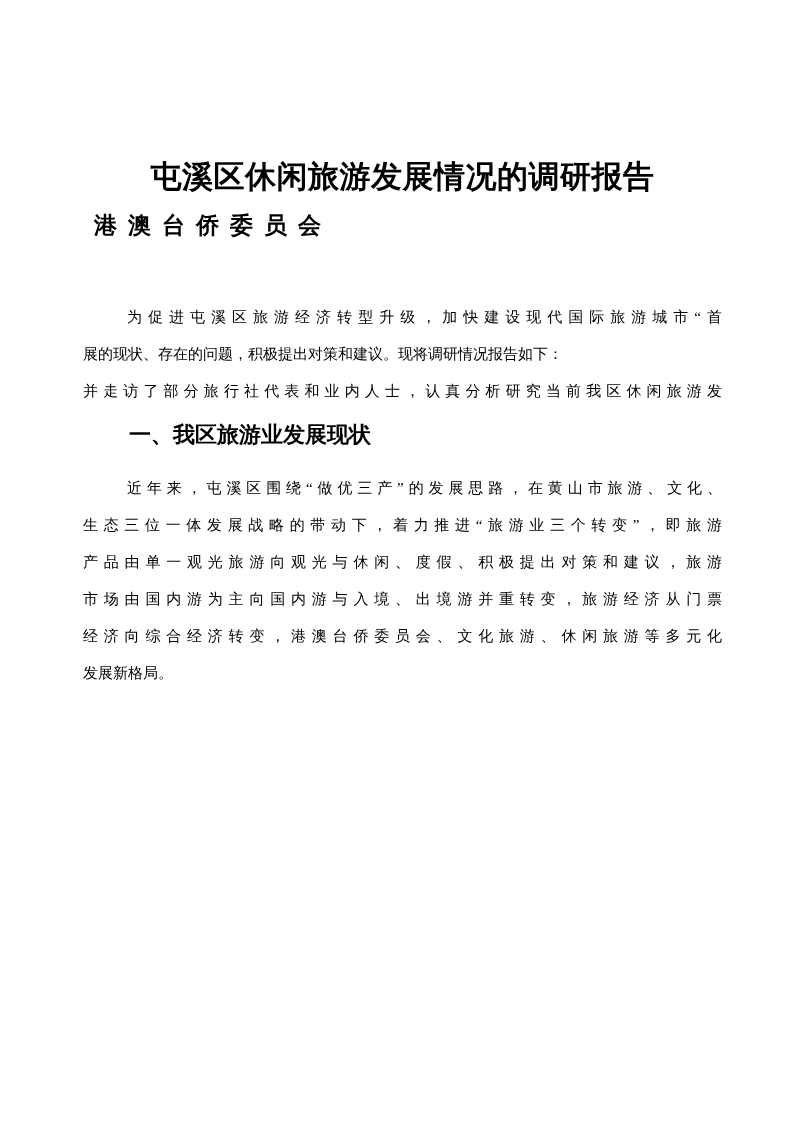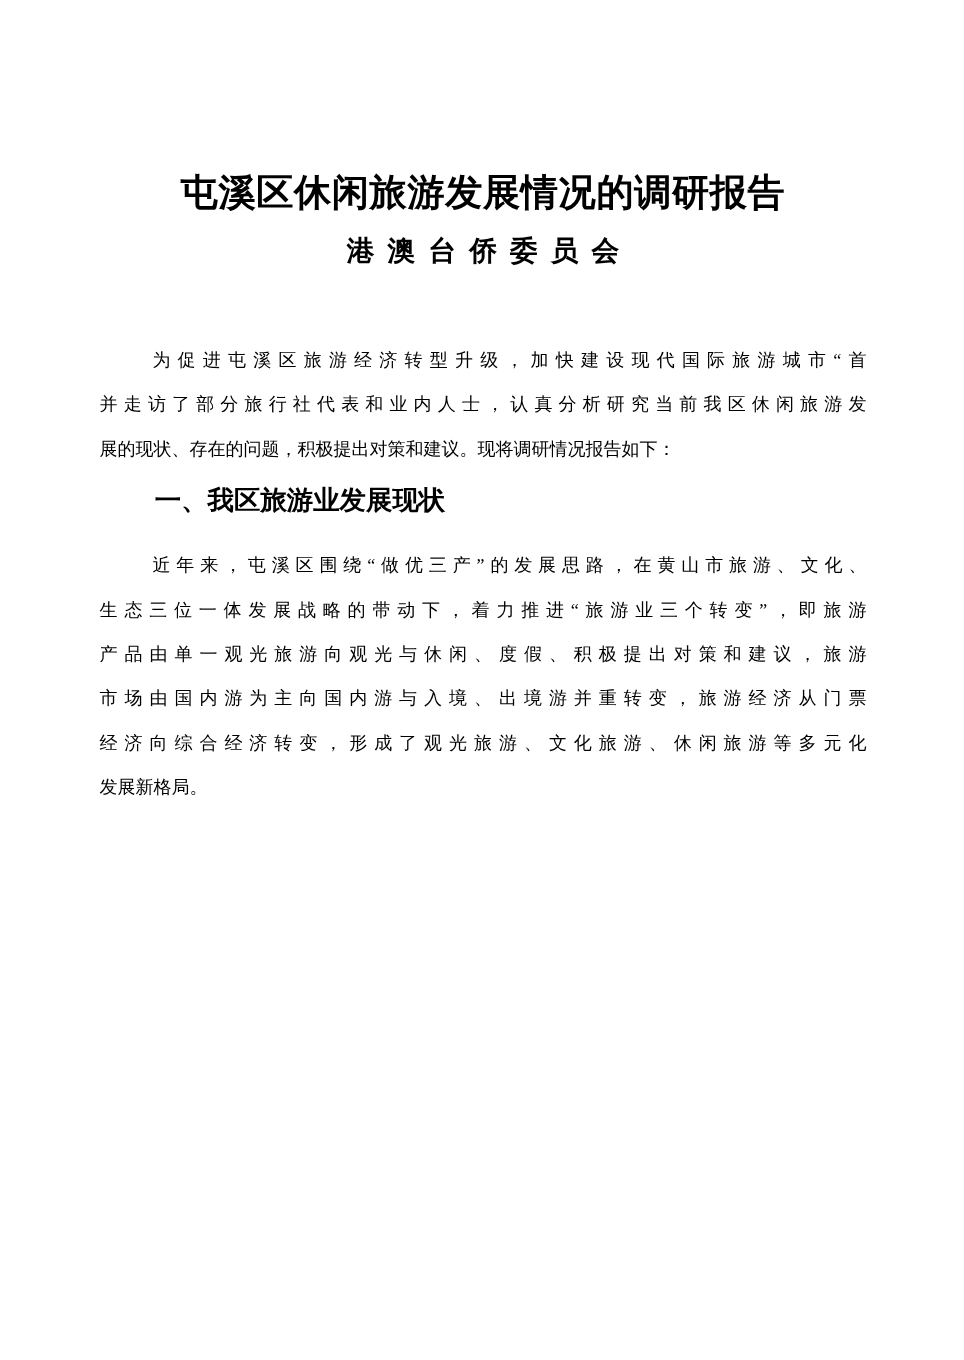--- a/index.html
+++ b/index.html
@@ -1,39 +1,39 @@
 <!DOCTYPE html>
 <html><head>
 <meta charset="utf-8">
 <style>
   html,body{margin:0;padding:0;background:#ffffff;}
   .page{
     position:relative;width:803px;height:1016px;background:#ffffff;overflow:hidden;
-    color:#000;font-family:"Liberation Serif","DejaVu Serif",serif;
+    color:#000;font-family:"Liberation Serif","DejaVu Serif",serif;margin-top:16px;
   }
   .content{position:absolute;left:83px;top:0;width:639px;}
   .doc-title{
     margin-top:138px;font-size:31px;line-height:46px;font-weight:bold;
     text-align:center;font-family:"Liberation Sans","DejaVu Sans",sans-serif;
     letter-spacing:0.5px;
   }
   .doc-author{
     margin-top:10px;font-size:23px;line-height:32px;font-weight:bold;
-    text-align:center;letter-spacing:11px;text-indent:11px;
+    letter-spacing:11px;text-indent:11px;
   }
   .para{font-size:15px;}
   .para .line{
     line-height:37px;text-align:justify;text-align-last:justify;
     -moz-text-align-last:justify;white-space:normal;
   }
   .para .line.first{text-indent:44px;}
   .para .line.last{text-align-last:left;}
   .h1,.h2{
     font-size:22px;line-height:29px;font-weight:bold;padding-left:46px;
-    font-family:Liberation Mono, monospace;
+    font-family:Liberation Sans, sans-serif;
   }
   
   .blk-0{margin-top:57px;}   
   .blk-1{margin-top:10px;}   
   .blk-2{margin-top:21px;}    
   .page-number{
     position:absolute;top:1041px;left:688px;
     font-size:28px;font-weight:normal;font-style:italic;
     font-family:"Liberation Sans","DejaVu Sans",sans-serif;
   }
@@ -41,28 +41,28 @@
 </head>
 <body>
 
 <div class="page">
   <div class="content">
     <div class="doc-title">屯溪区休闲旅游发展情况的调研报告</div>
     <div class="doc-author">港澳台侨委员会</div>
     <div id="doc-blocks">
         <div class="para blk-0">
           <div class="line first">为促进屯溪区旅游经济转型升级，加快建设现代国际旅游城市“首</div>
+          <div class="line last">展的现状、存在的问题，积极提出对策和建议。现将调研情况报告如下：</div>
           <div class="line">并走访了部分旅行社代表和业内人士，认真分析研究当前我区休闲旅游发</div>
-          <div class="line last">展的现状、存在的问题，积极提出对策和建议。现将调研情况报告如下：</div>
         </div>
         <div class="h1 blk-1">一、我区旅游业发展现状</div>
         <div class="para blk-2">
           <div class="line first">近年来，屯溪区围绕“做优三产”的发展思路，在黄山市旅游、文化、</div>
           <div class="line">生态三位一体发展战略的带动下，着力推进“旅游业三个转变”，即旅游</div>
           <div class="line">产品由单一观光旅游向观光与休闲、度假、积极提出对策和建议，旅游</div>
           <div class="line">市场由国内游为主向国内游与入境、出境游并重转变，旅游经济从门票</div>
-          <div class="line">经济向综合经济转变，形成了观光旅游、文化旅游、休闲旅游等多元化</div>
+          <div class="line">经济向综合经济转变，港澳台侨委员会、文化旅游、休闲旅游等多元化</div>
           <div class="line last">发展新格局。</div>
         </div>
       </div>
   </div>
   <div class="page-number">57</div>
 </div>
 
 </body></html>

